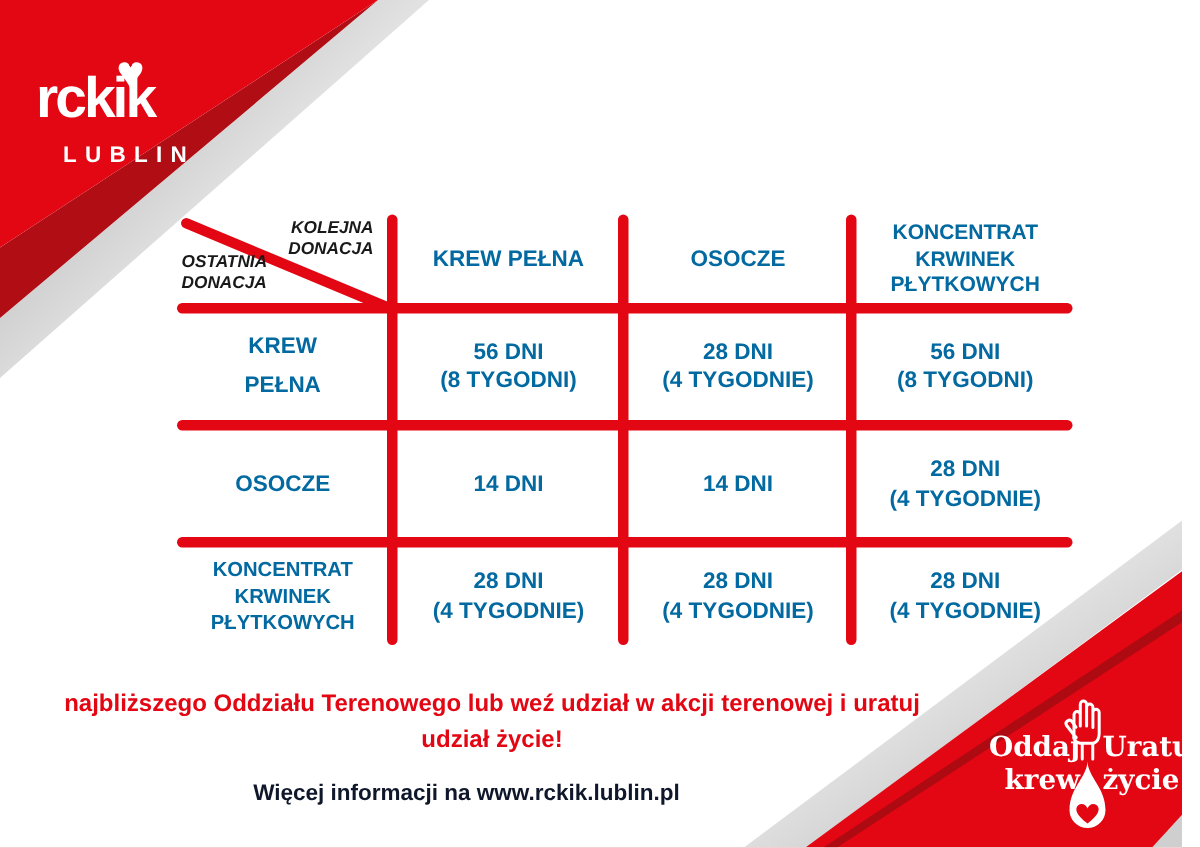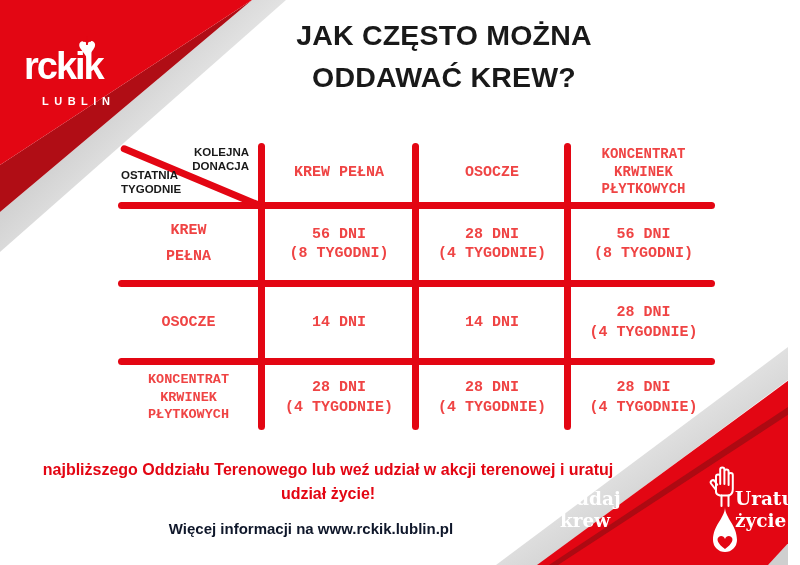--- a/index.html
+++ b/index.html
@@ -27,47 +27,47 @@
     background:linear-gradient(to bottom right,#ffffff 35%,#cfcfcf 90%);}
   
   .logo{position:absolute;left:0;top:0;z-index:2;}
   .logo-name{position:absolute;left:24px;top:46px;color:#fff;font-weight:bold;
     font-size:38px;line-height:40px;letter-spacing:-2px;}
   .logo-heart{position:absolute;left:69px;top:30px;width:36px;height:36px;color:#fff;
     font-size:32px;line-height:36px;text-align:center;}
   .logo-cross{position:absolute;left:0;right:0;top:3px;color:#e30613;
     font-size:16px;font-weight:bold;line-height:16px;text-align:center;letter-spacing:0;}
   .logo-city{position:absolute;left:42px;top:95px;color:#fff;font-weight:bold;
-    font-size:11px;letter-spacing:5.5px;}
+    font-size:15px;letter-spacing:5.5px;}
   
   .title{position:absolute;left:250px;top:14px;width:388px;text-align:center;z-index:2;
     color:#191919;font-weight:800;font-size:28.5px;line-height:42px;letter-spacing:0.2px;}
   
   .table{position:absolute;left:118px;top:143px;width:597px;height:287px;z-index:2;}
   .v,.h,.diag{position:absolute;background:#e30613;border-radius:3.5px;}
   .v{width:7px;top:0;height:287px;}
   .h{height:7px;left:0;width:597px;}
   .diag{left:3px;top:1px;width:152px;height:7px;transform:rotate(22.7deg);transform-origin:0 50%;}
   .cell{position:absolute;display:flex;align-items:center;justify-content:center;
-    text-align:center;font-weight:bold;color:#ef4444;white-space:pre-line;
-    font-size:15px;line-height:1.3;font-family:Liberation Mono, monospace;}
+    text-align:center;font-weight:bold;color:#0369a1;white-space:pre-line;
+    font-size:15px;line-height:1.3;}
   .corner-lbl{position:absolute;font-weight:bold;color:#191919;white-space:pre-line;
-    font-size:11.5px;line-height:1.2;}
+    font-size:11.5px;line-height:1.2;font-style:italic;}
   .lbl-kolejna{top:3px;left:55px;width:76px;text-align:right;}
   .lbl-ostatnia{top:26px;left:3px;text-align:left;}
   .hdr3{font-size:14px;line-height:1.25;}
   .rowhdr1{line-height:1.75;}
   .rowhdr3{font-size:13.5px;line-height:1.3;}
   
   .cta{position:absolute;left:28px;top:458px;width:600px;z-index:3;text-align:center;
     color:#e30613;font-weight:bold;font-size:16px;line-height:24px;}
   .footer{position:absolute;left:111px;top:518px;width:400px;z-index:3;text-align:center;
     color:#0f172a;font-weight:bold;font-size:15px;line-height:21px;}
   
-  .badge-left{position:absolute;left:560px;top:488px;width:160px;text-align:left;z-index:4;
+  .badge-left{position:absolute;left:560px;top:488px;width:160px;text-align:right;z-index:4;
     color:#fff;font-family:"DejaVu Serif",serif;font-weight:bold;font-size:18.5px;line-height:21.5px;}
   .badge-right{position:absolute;left:735px;top:488px;width:70px;text-align:left;z-index:4;
     color:#fff;font-family:"DejaVu Serif",serif;font-weight:bold;font-size:18.5px;line-height:21.5px;}
   .badge-icon{position:absolute;left:703px;top:461px;z-index:4;}
 </style>
 </head>
 <body>
 
 <div class="page">
 
@@ -81,39 +81,35 @@
 
   <div class="logo">
     <div class="logo-name">rckik</div>
     <div class="logo-heart">
       <span>♥</span>
       <span class="logo-cross">+</span>
     </div>
     <div class="logo-city">LUBLIN</div>
   </div>
 
-  <div class="title">
-    <div>JAK CZĘSTO MOŻNA</div>
-    <div>ODDAWAĆ KREW?</div>
-  </div>
 
   <div class="table">
 
     <div class="v" style="left:140px"></div>
     <div class="v" style="left:294px"></div>
     <div class="v" style="left:446px"></div>
     <div class="h" style="top:59px"></div>
     <div class="h" style="top:137px"></div>
     <div class="h" style="top:215px"></div>
     <div class="diag"></div>
 
     <div class="corner-lbl lbl-kolejna">KOLEJNA
 DONACJA</div>
     <div class="corner-lbl lbl-ostatnia">OSTATNIA
-TYGODNIE</div>
+DONACJA</div>
 
     <div class="cell" style="left:148px;top:0;width:146px;height:59px">KREW PEŁNA</div>
     <div class="cell" style="left:302px;top:0;width:144px;height:59px">OSOCZE</div>
     <div class="cell hdr3" style="left:454px;top:0;width:143px;height:59px">KONCENTRAT
 KRWINEK
 PŁYTKOWYCH</div>
 
     <div class="cell rowhdr1" style="left:0;top:65px;width:141px;height:72px">KREW
 PEŁNA</div>
     <div class="cell" style="left:148px;top:65px;width:146px;height:72px">56 DNI

